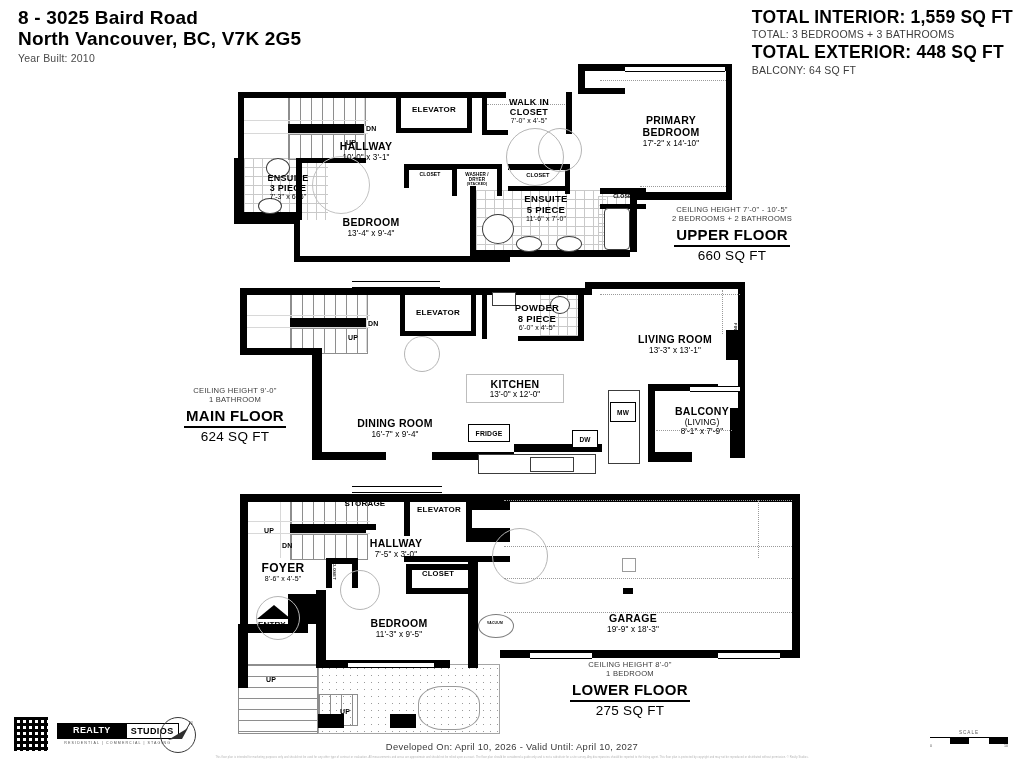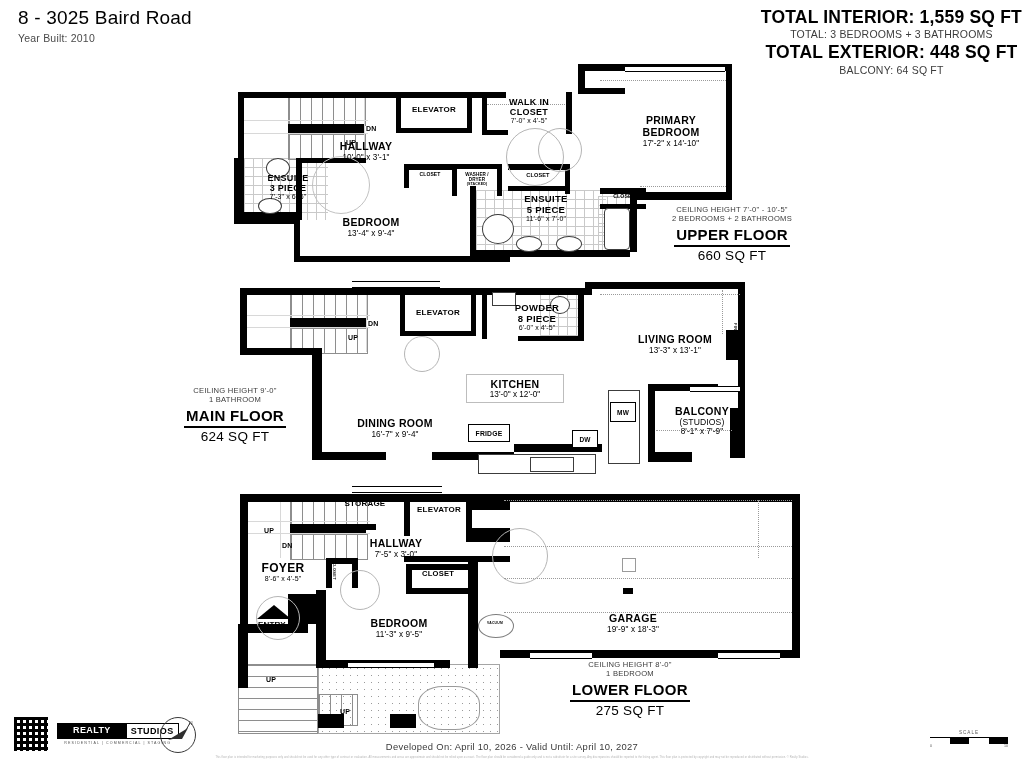--- a/index.html
+++ b/index.html
@@ -8,25 +8,25 @@
     background:#ffffff;
     font-family:"Liberation Sans", sans-serif;
     color:#000;
     overflow:hidden;
     position:relative;
   }
   .page{position:absolute;inset:0;}
 
   
   .hdr-left{position:absolute;left:18px;top:8px;}
-  .addr1{font-size:19px;font-weight:normal;letter-spacing:.2px;line-height:1.08;}
+  .addr1{font-size:19px;font-weight:bold;letter-spacing:.2px;line-height:1.08;}
   .addr2{font-size:19px;font-weight:bold;letter-spacing:.2px;line-height:1.08;}
   .yearbuilt{font-size:10.5px;color:#4a4a4a;margin-top:3px;letter-spacing:.2px;}
 
-  .hdr-right{position:absolute;right:2px;top:8px;text-align:center;}
+  .hdr-right{position:absolute;right:11px;top:8px;text-align:left;}
   .ti{font-size:17.5px;font-weight:bold;letter-spacing:.2px;line-height:1.1;}
   .tsub{font-size:10.5px;color:#3b3b3b;letter-spacing:.2px;line-height:1.35;}
   .te{font-size:17.5px;font-weight:bold;letter-spacing:.2px;line-height:1.15;margin-top:1px;}
 
   
   .floor{position:absolute;}
   .wall{position:absolute;background:#000;}
   .room{position:absolute;background:#fff;}
   .win{position:absolute;background:#fff;border-top:1px solid #000;border-bottom:1px solid #000;}
   .dash{position:absolute;border-top:1px dotted #9a9a9a;}
@@ -86,20 +86,21 @@
   .scalebar i{position:absolute;top:0;height:6px;background:#000;}
   .scalenums{display:flex;justify-content:space-between;font-size:3.6px;color:#555;margin-top:0px;width:78px;}
 </style>
 </head>
 <body>
 
 <div class="page">
 
   <div class="hdr-left">
     <div class="addr1">8 - 3025 Baird Road</div>
+    <div class="addr2">North Vancouver, BC, V7K 2G5</div>
     <div class="yearbuilt">Year Built: 2010</div>
   </div>
 
   <div class="hdr-right">
     <div class="ti">TOTAL INTERIOR: 1,559 SQ FT</div>
     <div class="tsub">TOTAL: 3 BEDROOMS + 3 BATHROOMS</div>
     <div class="te">TOTAL EXTERIOR: 448 SQ FT</div>
     <div class="tsub">BALCONY: 64 SQ FT</div>
   </div>
 
@@ -312,21 +313,21 @@
       <div class="dim">13'-0" x 12'-0"</div>
     </div>
 
     <div class="lbl" style="left:340px;top:418px;width:110px;">
       <div class="nm">DINING ROOM</div>
       <div class="dim">16'-7" x 9'-4"</div>
     </div>
 
     <div class="lbl" style="left:652px;top:406px;width:100px;">
       <div class="nm">BALCONY</div>
-      <div class="dim" style="font-size:8.6px;">(STUDIOS)</div>
+      <div class="dim" style="font-size:8.6px;">(LIVING)</div>
       <div class="dim">8'-1" x 7'-9"</div>
     </div>
 
     <div style="position:absolute;left:733px;top:323px;font-size:3.8px;font-weight:bold;letter-spacing:.4px;writing-mode:vertical-rl;">FIREPLACE</div>
 
     <div class="tag" style="left:348px;top:334px;">UP</div>
     <div class="tag" style="left:368px;top:320px;">DN</div>
 
     <div class="summ" style="left:150px;top:386px;width:170px;">
       <div class="ch">CEILING HEIGHT 9'-0"</div>

